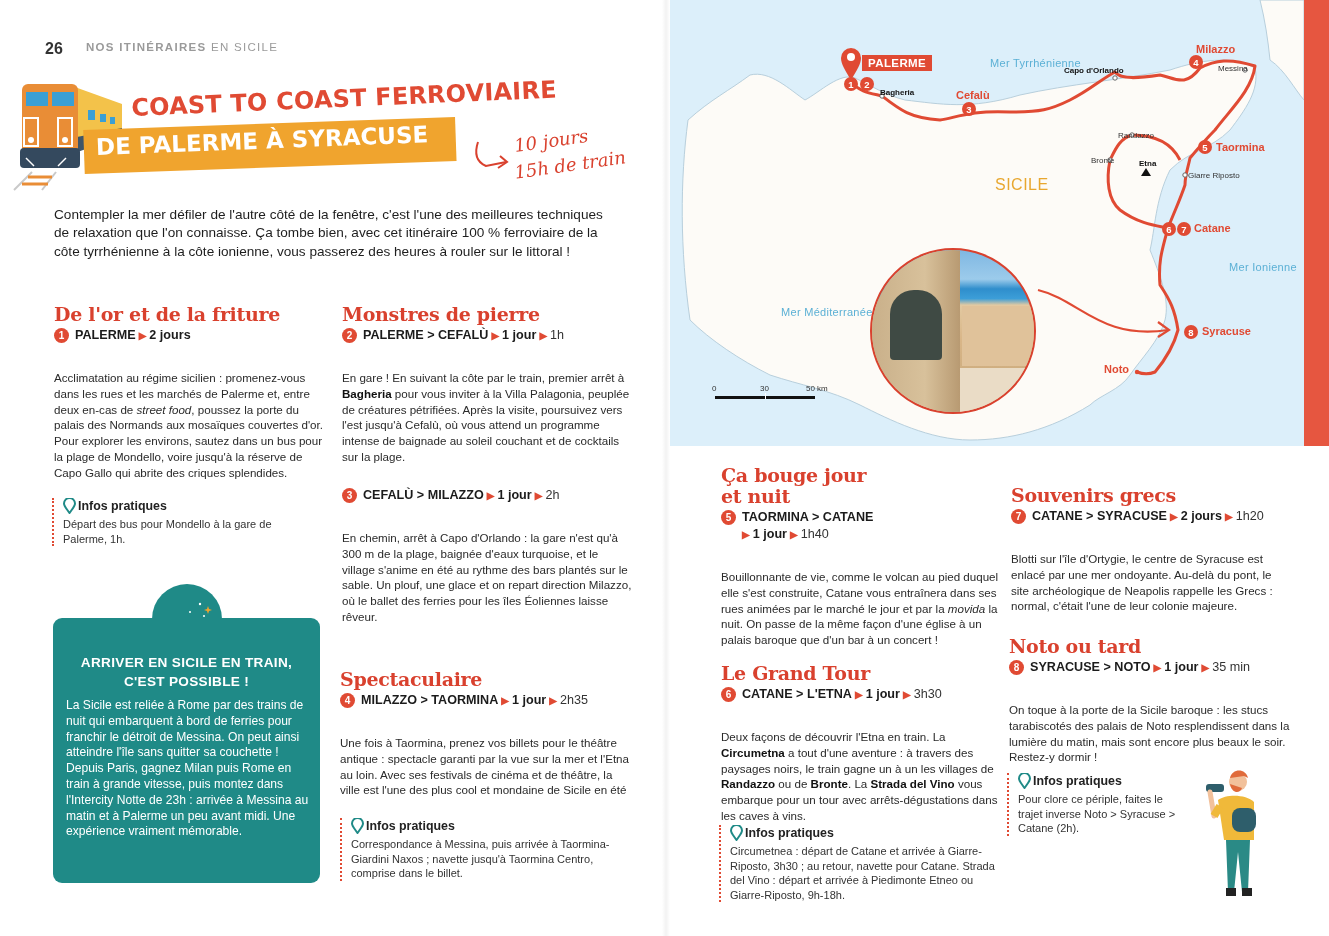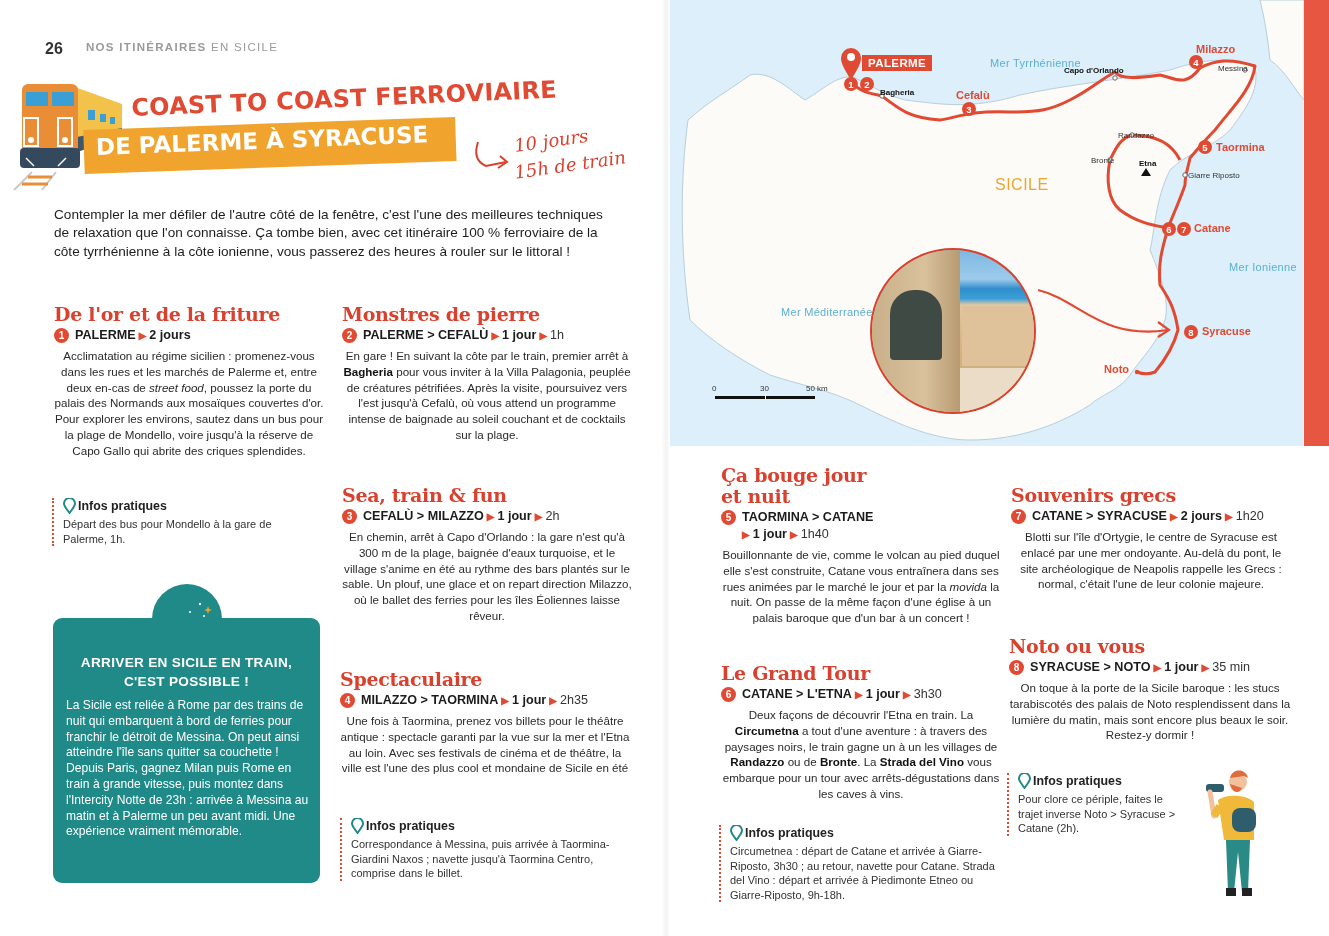--- a/index.html
+++ b/index.html
@@ -33,21 +33,21 @@
   .intro { position: absolute; left: 54px; top: 206px; width: 550px; font-size: 13.6px; line-height: 18.4px; color: #1e1e1e; }
 
   
   .sec { position: absolute; }
   .sec h2 { font-family: "DejaVu Serif", serif; font-weight: bold; font-size: 19px; color: #d9412e; line-height: 21px; letter-spacing: -0.3px; }
   .route { margin-top: 2px; font-size: 12.6px; font-weight: bold; color: #1b1b1b; display: flex; flex-wrap: wrap; align-items: center; line-height: 17px; }
   .num { display: inline-flex; width: 15px; height: 15px; border-radius: 50%; background: #e04a33; color: #fff;
          font-size: 10px; font-weight: bold; align-items: center; justify-content: center; margin-right: 6px; flex: none; }
   .tri { color: #e04a33; font-size: 10px; margin: 0 3px 0 3px; }
   .dur { font-weight: normal; color: #333; }
-  .body { margin-top: 4px; font-size: 11.6px; line-height: 15.8px; color: #2a2a2a; text-align: center; }
+  .body { margin-top: 26px; font-size: 11.6px; line-height: 15.8px; color: #2a2a2a; }
   .body b { color: #111; }
   .body i { font-style: italic; }
 
   .infos { position: absolute; border-left: 2px dotted #e04a33; padding-left: 9px; }
   .infos .h { font-size: 12.4px; font-weight: bold; color: #222; display: flex; align-items: center; }
   .infos .h svg { margin-right: 2px; }
   .infos .t { font-size: 11px; line-height: 14.6px; color: #333; margin-top: 3px; }
 
   
   .teal { position: absolute; left: 53px; top: 618px; width: 267px; height: 265px; background: #1f8a87; border-radius: 9px; }
@@ -168,21 +168,20 @@
       <span>PALERME &gt; CEFALÙ</span>
       <span class="tri">▶</span>
       <span>1 jour</span>
       <span class="tri">▶</span>
       <span class="dur">1h</span>
     </div>
     <p class="body"><span>En gare ! En suivant la côte par le train, premier arrêt à </span><b>Bagheria</b><span> pour vous inviter à la Villa Palagonia, peuplée de créatures pétrifiées. Après la visite, poursuivez vers l'est jusqu'à Cefalù, où vous attend un programme intense de baignade au soleil couchant et de cocktails sur la plage.</span></p>
   </div>
 
   <div class="sec" style="left:342px; top:485px; width:290px;">
-    <h2>Sea, train &amp; fun</h2>
     <div class="route">
       <span class="num">3</span>
       <span>CEFALÙ &gt; MILAZZO</span>
       <span class="tri">▶</span>
       <span>1 jour</span>
       <span class="tri">▶</span>
       <span class="dur">2h</span>
     </div>
     <p class="body">En chemin, arrêt à Capo d'Orlando : la gare n'est qu'à 300 m de la plage, baignée d'eaux turquoise, et le village s'anime en été au rythme des bars plantés sur le sable. Un plouf, une glace et on repart direction Milazzo, où le ballet des ferries pour les îles Éoliennes laisse rêveur.</p>
   </div>
@@ -323,21 +322,21 @@
       <span>CATANE &gt; SYRACUSE</span>
       <span class="tri">▶</span>
       <span>2 jours</span>
       <span class="tri">▶</span>
       <span class="dur">1h20</span>
     </div>
     <p class="body">Blotti sur l'île d'Ortygie, le centre de Syracuse est enlacé par une mer ondoyante. Au-delà du pont, le site archéologique de Neapolis rappelle les Grecs : normal, c'était l'une de leur colonie majeure.</p>
   </div>
 
   <div class="sec" style="left:1009px; top:636px; width:282px;">
-    <h2>Noto ou vous</h2>
+    <h2>Noto ou tard</h2>
     <div class="route">
       <span class="num">8</span>
       <span>SYRACUSE &gt; NOTO</span>
       <span class="tri">▶</span>
       <span>1 jour</span>
       <span class="tri">▶</span>
       <span class="dur">35 min</span>
     </div>
     <p class="body">On toque à la porte de la Sicile baroque : les stucs tarabiscotés des palais de Noto resplendissent dans la lumière du matin, mais sont encore plus beaux le soir. Restez-y dormir !</p>
   </div>

